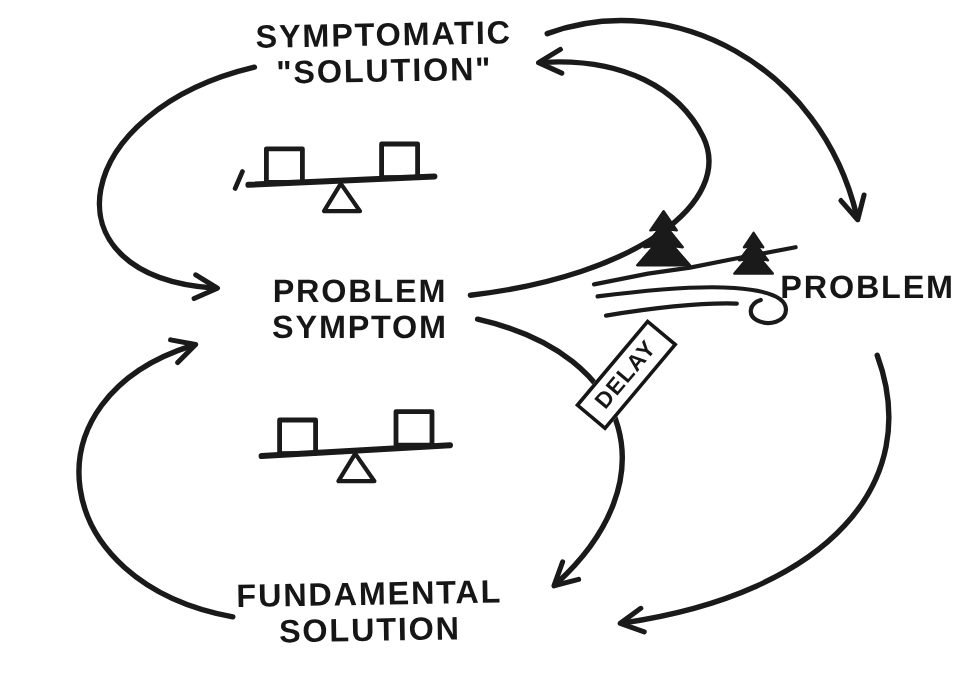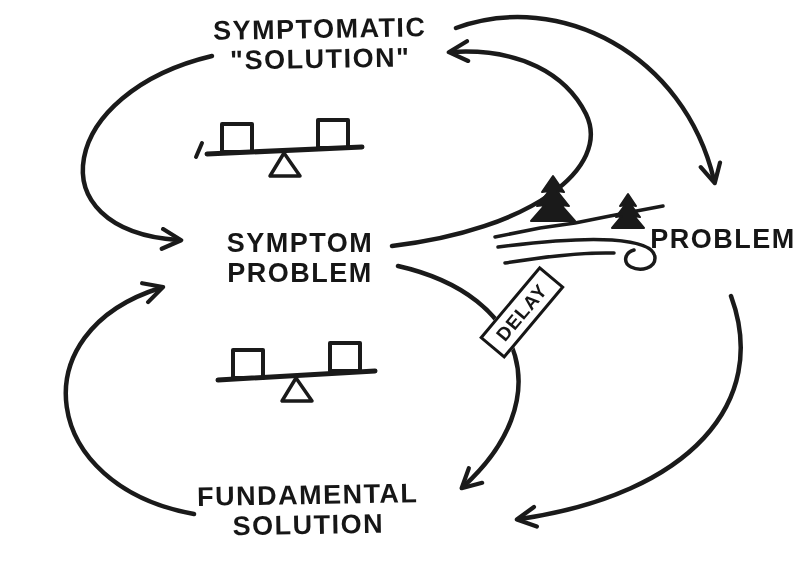--- a/index.html
+++ b/index.html
@@ -67,22 +67,22 @@
       <path d="M505,263 C548,256 582,252 614,253" fill="none" stroke-width="3.5"></path>
     </g>
   </svg>
 
   <div class="label tilt" style="left:320px;top:14px;">
     <span>SYMPTOMATIC</span>
     <span>"SOLUTION"</span>
   </div>
 
   <div class="label" style="left:300px;top:228px;">
+    <span>PROBLEM</span>
     <span>SYMPTOM</span>
-    <span>PROBLEM</span>
   </div>
 
   <div class="label tilt" style="left:308px;top:480px;">
     <span>FUNDAMENTAL</span>
     <span>SOLUTION</span>
   </div>
 
   <div class="label" style="left:723px;top:224px;">
     <span>PROBLEM</span>
   </div>

